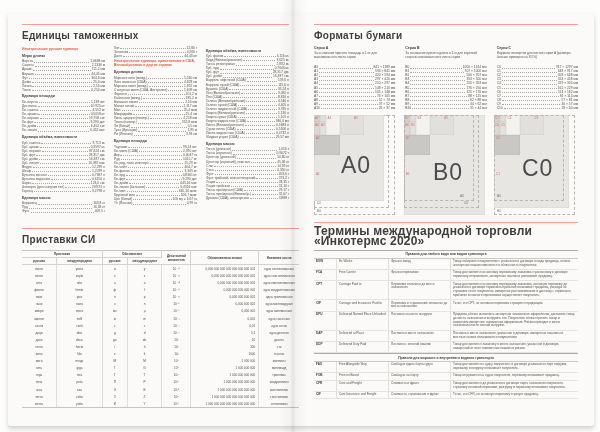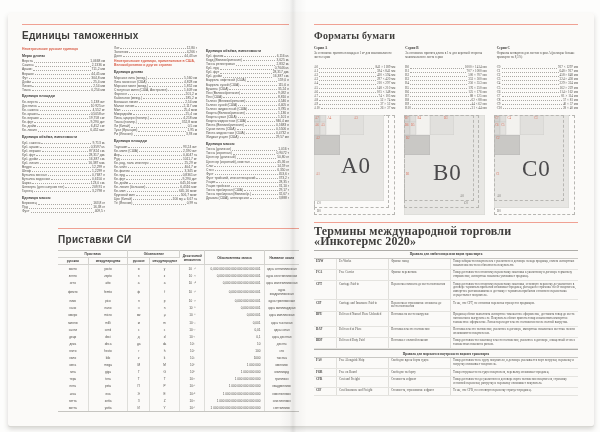--- a/index.html
+++ b/index.html
@@ -5,34 +5,34 @@
   html,body{margin:0;padding:0;background:#ffffff;}
   *{box-sizing:border-box;}
   .stage{position:relative;width:600px;height:432px;background:#fdfdfc;overflow:hidden;
          font-family:"Liberation Sans","DejaVu Sans",sans-serif;}
   .spread{position:absolute;left:8px;top:13px;width:586px;height:413px;background:#fbfaf8;
           box-shadow:0 1px 0 #d9d8d4,0 3px 5px rgba(70,62,55,.22);border-radius:2px;}
   .gutter{position:absolute;left:279px;top:0;width:28px;height:100%;pointer-events:none;
           background:linear-gradient(to right,rgba(0,0,0,0) 0%,rgba(0,0,0,.03) 38%,rgba(0,0,0,.09) 50%,rgba(0,0,0,.03) 62%,rgba(0,0,0,0) 100%);}
   .page{position:absolute;top:0;height:413px;}
   .page-left{left:0;width:293px;padding:11px 12px 0 14px;}
-  .page-right{left:293px;width:293px;padding:11px 16px 0 13px;font-family:Liberation Serif, serif;}
+  .page-right{left:293px;width:293px;padding:11px 16px 0 13px;}
   .rule{height:1px;background:#f0a193;margin:0;}
   .h1{font-size:10px;line-height:11px;font-weight:bold;color:#3e3d3b;letter-spacing:.3px;margin:5px 0 5px;}
   
   .u-cols{display:flex;gap:9px;}
   .u-col{flex:1 1 0;min-width:0;}
   .red-sub{color:#d95f49;font-weight:bold;font-size:3.4px;line-height:4.2px;margin:1px 0 2px;}
   .blk-h{font-weight:bold;font-size:3.5px;line-height:4.2px;margin:2.6px 0 1.4px;color:#3b3a38;}
   .u-row{display:flex;align-items:flex-end;font-size:3.3px;line-height:4.05px;color:#55534e;}
   .u-row .nm{flex:0 1 auto;}
   .u-row .lead{flex:1 1 4px;border-bottom:1px dotted #aba9a4;margin:0 1px 0.8px;min-width:2px;}
   .u-row .val{white-space:nowrap;}
   
-  .si-sec{position:absolute;left:14px;right:2px;top:215px;margin-left:36px;}
+  .si-sec{position:absolute;left:14px;right:2px;top:215px;}
   .si-table{width:100%;border-collapse:collapse;font-size:3.1px;color:#504e49;table-layout:fixed;margin-top:1px;}
   .si-table th{font-weight:bold;color:#3d3c3a;padding:1.1px 1px;border:1px solid #d3d2ce;border-left:none;border-right:1px solid #d3d2ce;}
   .si-table td{padding:1.55px 1.5px;text-align:center;border-right:1px solid #ddphantom;}
   .si-table td{border-right:1px solid #dededa;}
   .si-table td:last-child,.si-table th:last-child{border-right:none;}
   .si-table thead tr:first-child th{border-top:1px solid #c6c5c1;}
   .si-table tbody tr:last-child td{border-bottom:1px solid #c6c5c1;}
   .si-table .num{text-align:right;padding-right:3px;}
   
   .p-cols{display:flex;gap:10px;margin-top:3px;}

